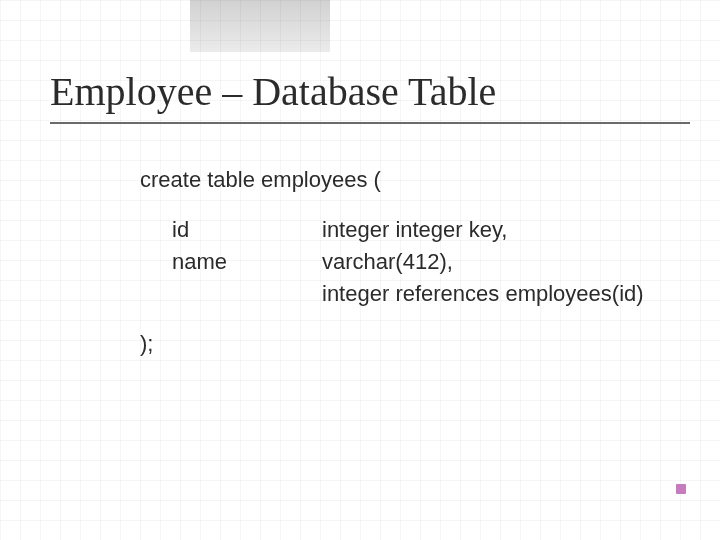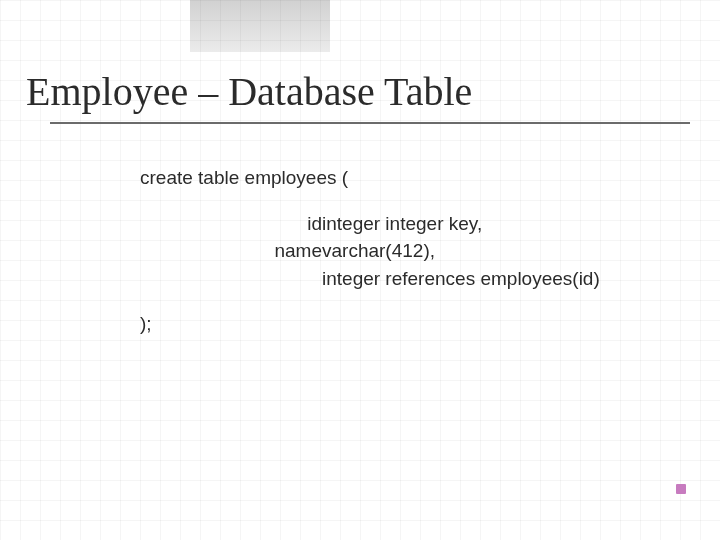--- a/index.html
+++ b/index.html
@@ -21,54 +21,53 @@
     padding: 0;
   }
   .title-block {
     padding: 0;
   }
   .title {
     font-family: Georgia, 'Times New Roman', serif;
     font-size: 40px;
     font-weight: 400;
     color: #2b2b2b;
-    padding: 70px 0 8px 26px;
+    padding: 70px 0 8px 50px;
     line-height: 1.1;
   }
   .title-rule {
     border: none;
     border-top: 2px solid #6b6b6b;
     margin: 0 30px 0 50px;
   }
   .title-shadow {
     position: absolute;
     top: 0;
     left: 190px;
     width: 140px;
     height: 52px;
     background: linear-gradient(to bottom, rgba(0,0,0,0.18), rgba(0,0,0,0.08));
   }
   .body {
     padding: 40px 50px 0 140px;
     font-family: Verdana, Geneva, sans-serif;
-    font-size: 19px;
+    font-size: 22px;
     color: #2b2b2b;
     line-height: 1.45;
   }
   .sql-open {
     margin-bottom: 18px;
   }
   .columns {
     display: flex;
     margin-left: 32px;
     margin-bottom: 18px;
   }
   .col-names {
     width: 150px;
-    text-align: right;
   }
   .col-defs {
     flex: 1;
   }
   .col-row {
     display: block;
   }
   .sql-close {
     margin-top: 0;
   }

